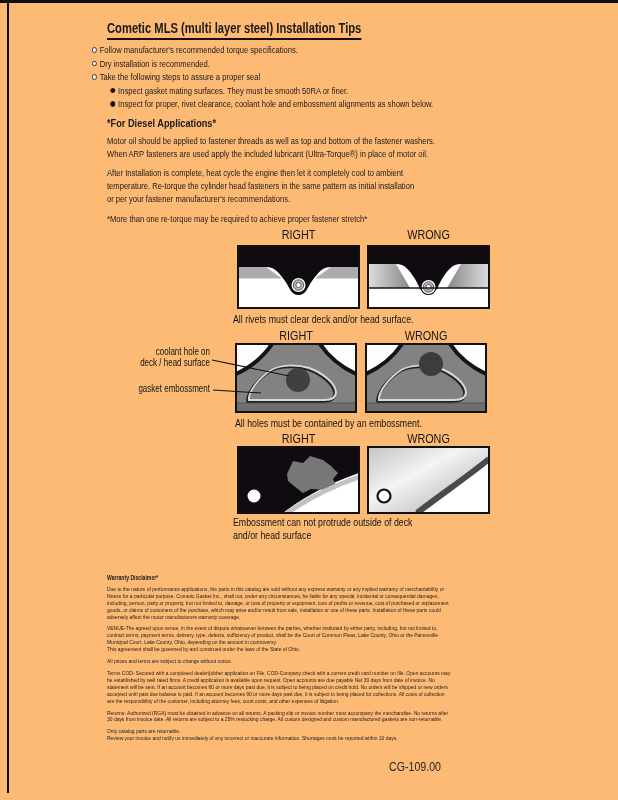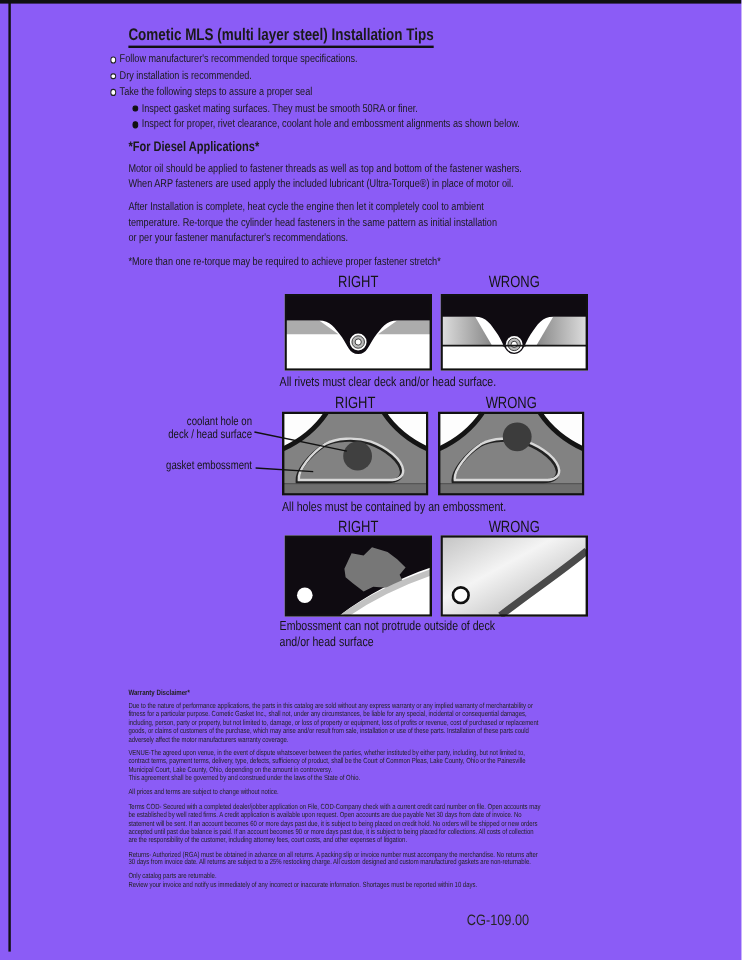--- a/index.html
+++ b/index.html
@@ -1,16 +1,16 @@
 <!DOCTYPE html>
 <html><head>
 <meta charset="utf-8">
 <style>
   html,body{margin:0;padding:0;background:#ffffff;}
-  .page{position:relative;width:618px;height:800px;background:#8b5cf6;overflow:hidden;
+  .page{position:relative;width:618px;height:800px;background:#fdba74;overflow:hidden;
         font-family:"Liberation Sans",sans-serif;color:#1a1a1a;}
   .abs{position:absolute;}
   .cx{transform:scaleX(0.8);transform-origin:0 0;}
   .cxc{transform:scaleX(0.8);transform-origin:50% 0;}
   .cxr{transform:scaleX(0.8);transform-origin:100% 0;}
   .ml{white-space:pre-line;}
 
   .top-rule{position:absolute;left:0;top:0;width:618px;height:3px;background:#101010;}
   .left-rule{position:absolute;left:7px;top:0;width:2px;height:793px;background:#101010;}
 

